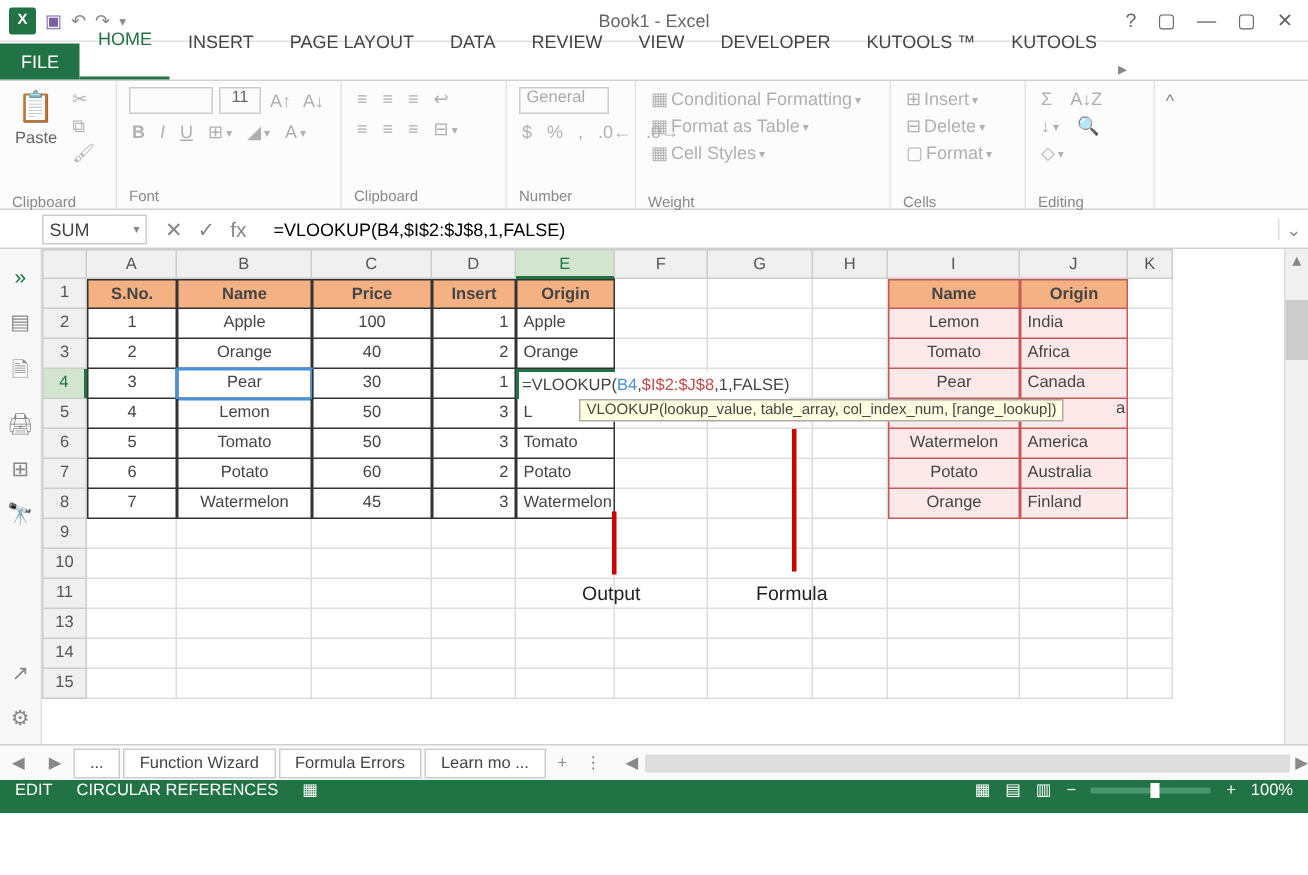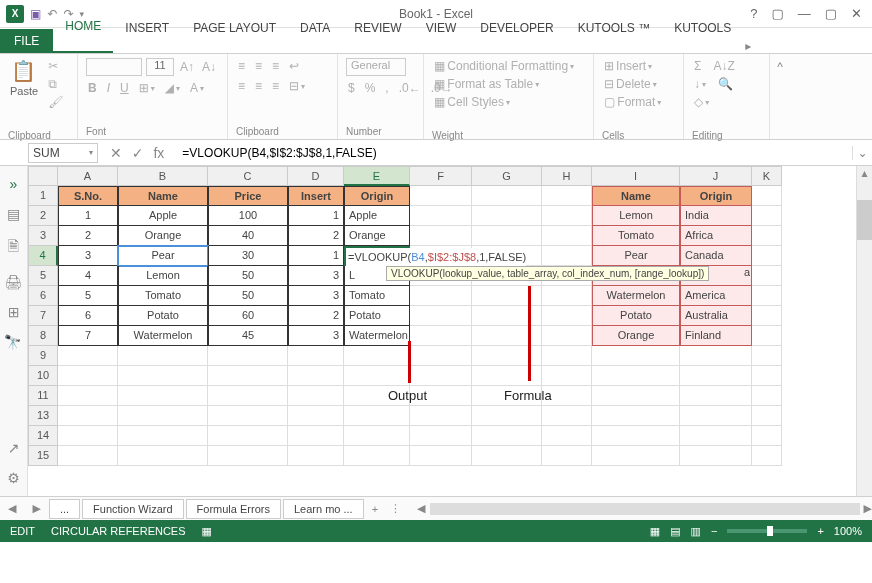--- a/index.html
+++ b/index.html
@@ -62,21 +62,21 @@
 .tooltip { position: absolute; background: #ffffe1; border: 1px solid #aaa; font-size: 10px; padding: 1px 4px; z-index: 10; white-space: nowrap; }
 .callout { position: absolute; font-size: 13px; color: #222; }
 .red-line { position: absolute; background: #c00; }
 
 .sheet-tabs { height: 24px; display: flex; align-items: center; border-top: 1px solid #d0d0d0; background: #fafafa; font-size: 11px; }
 .sheet-tabs .nav { padding: 0 8px; color: #888; }
 .sheet-tabs .stab { padding: 3px 10px; border: 1px solid #ccc; background: #fff; margin-right: 2px; color: #444; }
 .sheet-tabs .scroll { flex: 1; display: flex; align-items: center; gap: 4px; padding-left: 10px; }
 .sheet-tabs .bar { height: 12px; background: #ddd; flex: 1; }
 
-.statusbar { height: 22px; background: #217346; color: #fff; display: flex; align-items: center; justify-content: space-between; font-size: 11px; padding: 0 10px; }
+.statusbar { height: 22px; background: #217346; color: #fff; display: flex; align-items: flex-start; justify-content: space-between; font-size: 11px; padding: 0 10px; }
 .statusbar .right { display: flex; align-items: center; gap: 10px; }
 .zoom-slider { width: 80px; height: 4px; background: #4a9670; position: relative; }
 .zoom-slider::after { content: ''; position: absolute; width: 6px; height: 10px; background: #fff; left: 50%; top: -3px; }
 
 
 .cw-A { width: 60px; } .cw-B { width: 90px; } .cw-C { width: 80px; } .cw-D { width: 56px; }
 .cw-E { width: 66px; } .cw-F { width: 62px; } .cw-G { width: 70px; } .cw-H { width: 50px; }
 .cw-I { width: 88px; } .cw-J { width: 72px; } .cw-K { width: 30px; }
 .vscroll { width: 16px; background: #f0f0f0; border-left: 1px solid #ddd; display: flex; flex-direction: column; }
 .vscroll .thumb { height: 40px; background: #ccc; margin-top: 20px; }

